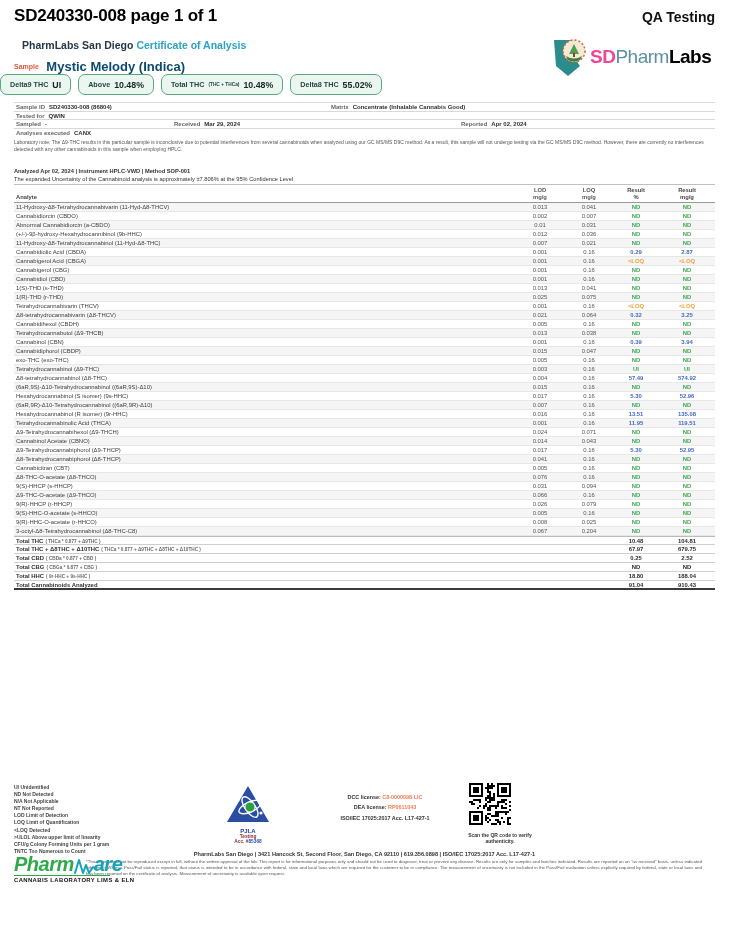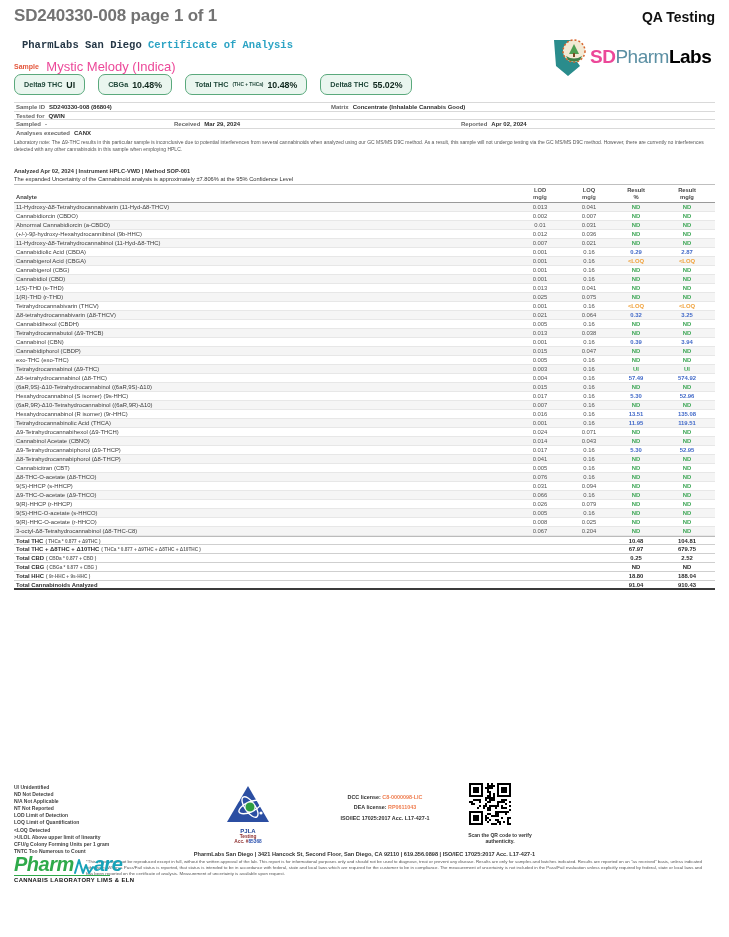--- a/index.html
+++ b/index.html
@@ -1,38 +1,38 @@
 <!DOCTYPE html>
 <html><head>
 <meta charset="utf-8">
 <style>
   * { margin:0; padding:0; box-sizing:border-box; }
   html,body { background:#e8e8e8; }
   body { font-family:"Liberation Sans", sans-serif; }
   .page { position:relative; width:729px; height:937px; background:#ffffff; margin:0 auto; overflow:hidden; }
 
   
-  .doc-title { position:absolute; left:14px; top:6px; font-size:17px; font-weight:bold; color:#737373; letter-spacing:-0.2px; }
+  .doc-title { position:absolute; left:14px; top:6px; font-size:17px; font-weight:bold; color:#000000; letter-spacing:-0.2px; }
   .qa-title  { position:absolute; right:14px; top:9px; font-size:14px; font-weight:bold; color:#111; }
-  .lab-line  { position:absolute; left:22px; top:39px; font-size:10.5px; font-weight:bold;font-family:Liberation Mono, monospace; }
+  .lab-line  { position:absolute; left:22px; top:39px; font-size:10.5px; font-weight:bold; }
   .lab-name  { color:#253746; }
   .coa       { color:#2ba3c4; }
   .sample-line { position:absolute; left:14px; top:57px; }
   .sample-label { font-size:7px; font-weight:bold; color:#e4573d; margin-right:3px; vertical-align:2px; }
-  .sample-name  { font-size:13px; font-weight:normal; color:#ec4899;margin-top:10px; }
+  .sample-name  { font-size:13px; font-weight:bold; color:#0c4a6e;margin-top:10px; }
 
   
   .brand { position:absolute; left:550px; top:36px; display:flex; align-items:center; }
   .brand-text { font-size:19px; font-weight:bold; letter-spacing:-0.5px; }
   .brand-sd { color:#ec4899; }
   .brand-pharm { color:#5b8fa3; font-weight:normal; }
   .brand-labs { color:#000000; }
 
   
-  .badges { position:absolute; left:14px; top:74px; display:flex; gap:13px; }
+  .badges { position:absolute; left:0; top:74px; display:flex; gap:7px; }
   .badge { display:flex; align-items:center; gap:4px; background:#eaf6ef; border:1.3px solid #5aa97c; border-radius:7px; padding:4px 9px; height:21px; }
   .badge-label { font-size:7.2px; font-weight:bold; color:#20483a; }
   .badge-sub { font-size:4.8px; font-weight:bold; color:#20483a; }
   .badge-value { font-size:8.8px; font-weight:bold; color:#11291f; }
 
   
   .info { position:absolute; left:14px; top:102px; width:701px; font-size:6px; color:#333; }
   .info-row { position:relative; height:8.5px; border-top:0.8px solid #d9d9d9; line-height:8.5px; white-space:nowrap; }
   .info-row:last-child { border-bottom:0; }
   .ilabel { font-weight:bold; color:#666; margin-right:4px; }
@@ -131,21 +131,21 @@
     <span class="sample-label">Sample</span>
     <span class="sample-name">Mystic Melody (Indica)</span>
   </div>
 
   <div class="badges">
       <div class="badge">
         <span class="badge-label">Delta9 THC</span>
         <span class="badge-value">UI</span>
       </div>
       <div class="badge">
-        <span class="badge-label">CBGa</span>
+        <span class="badge-label">Above</span>
         <span class="badge-value">10.48%</span>
       </div>
       <div class="badge">
         <span class="badge-label">Total THC</span>
         <span class="badge-sub">(THC + THCa)</span>
         <span class="badge-value">10.48%</span>
       </div>
       <div class="badge">
         <span class="badge-label">Delta8 THC</span>
         <span class="badge-value">55.02%</span>

